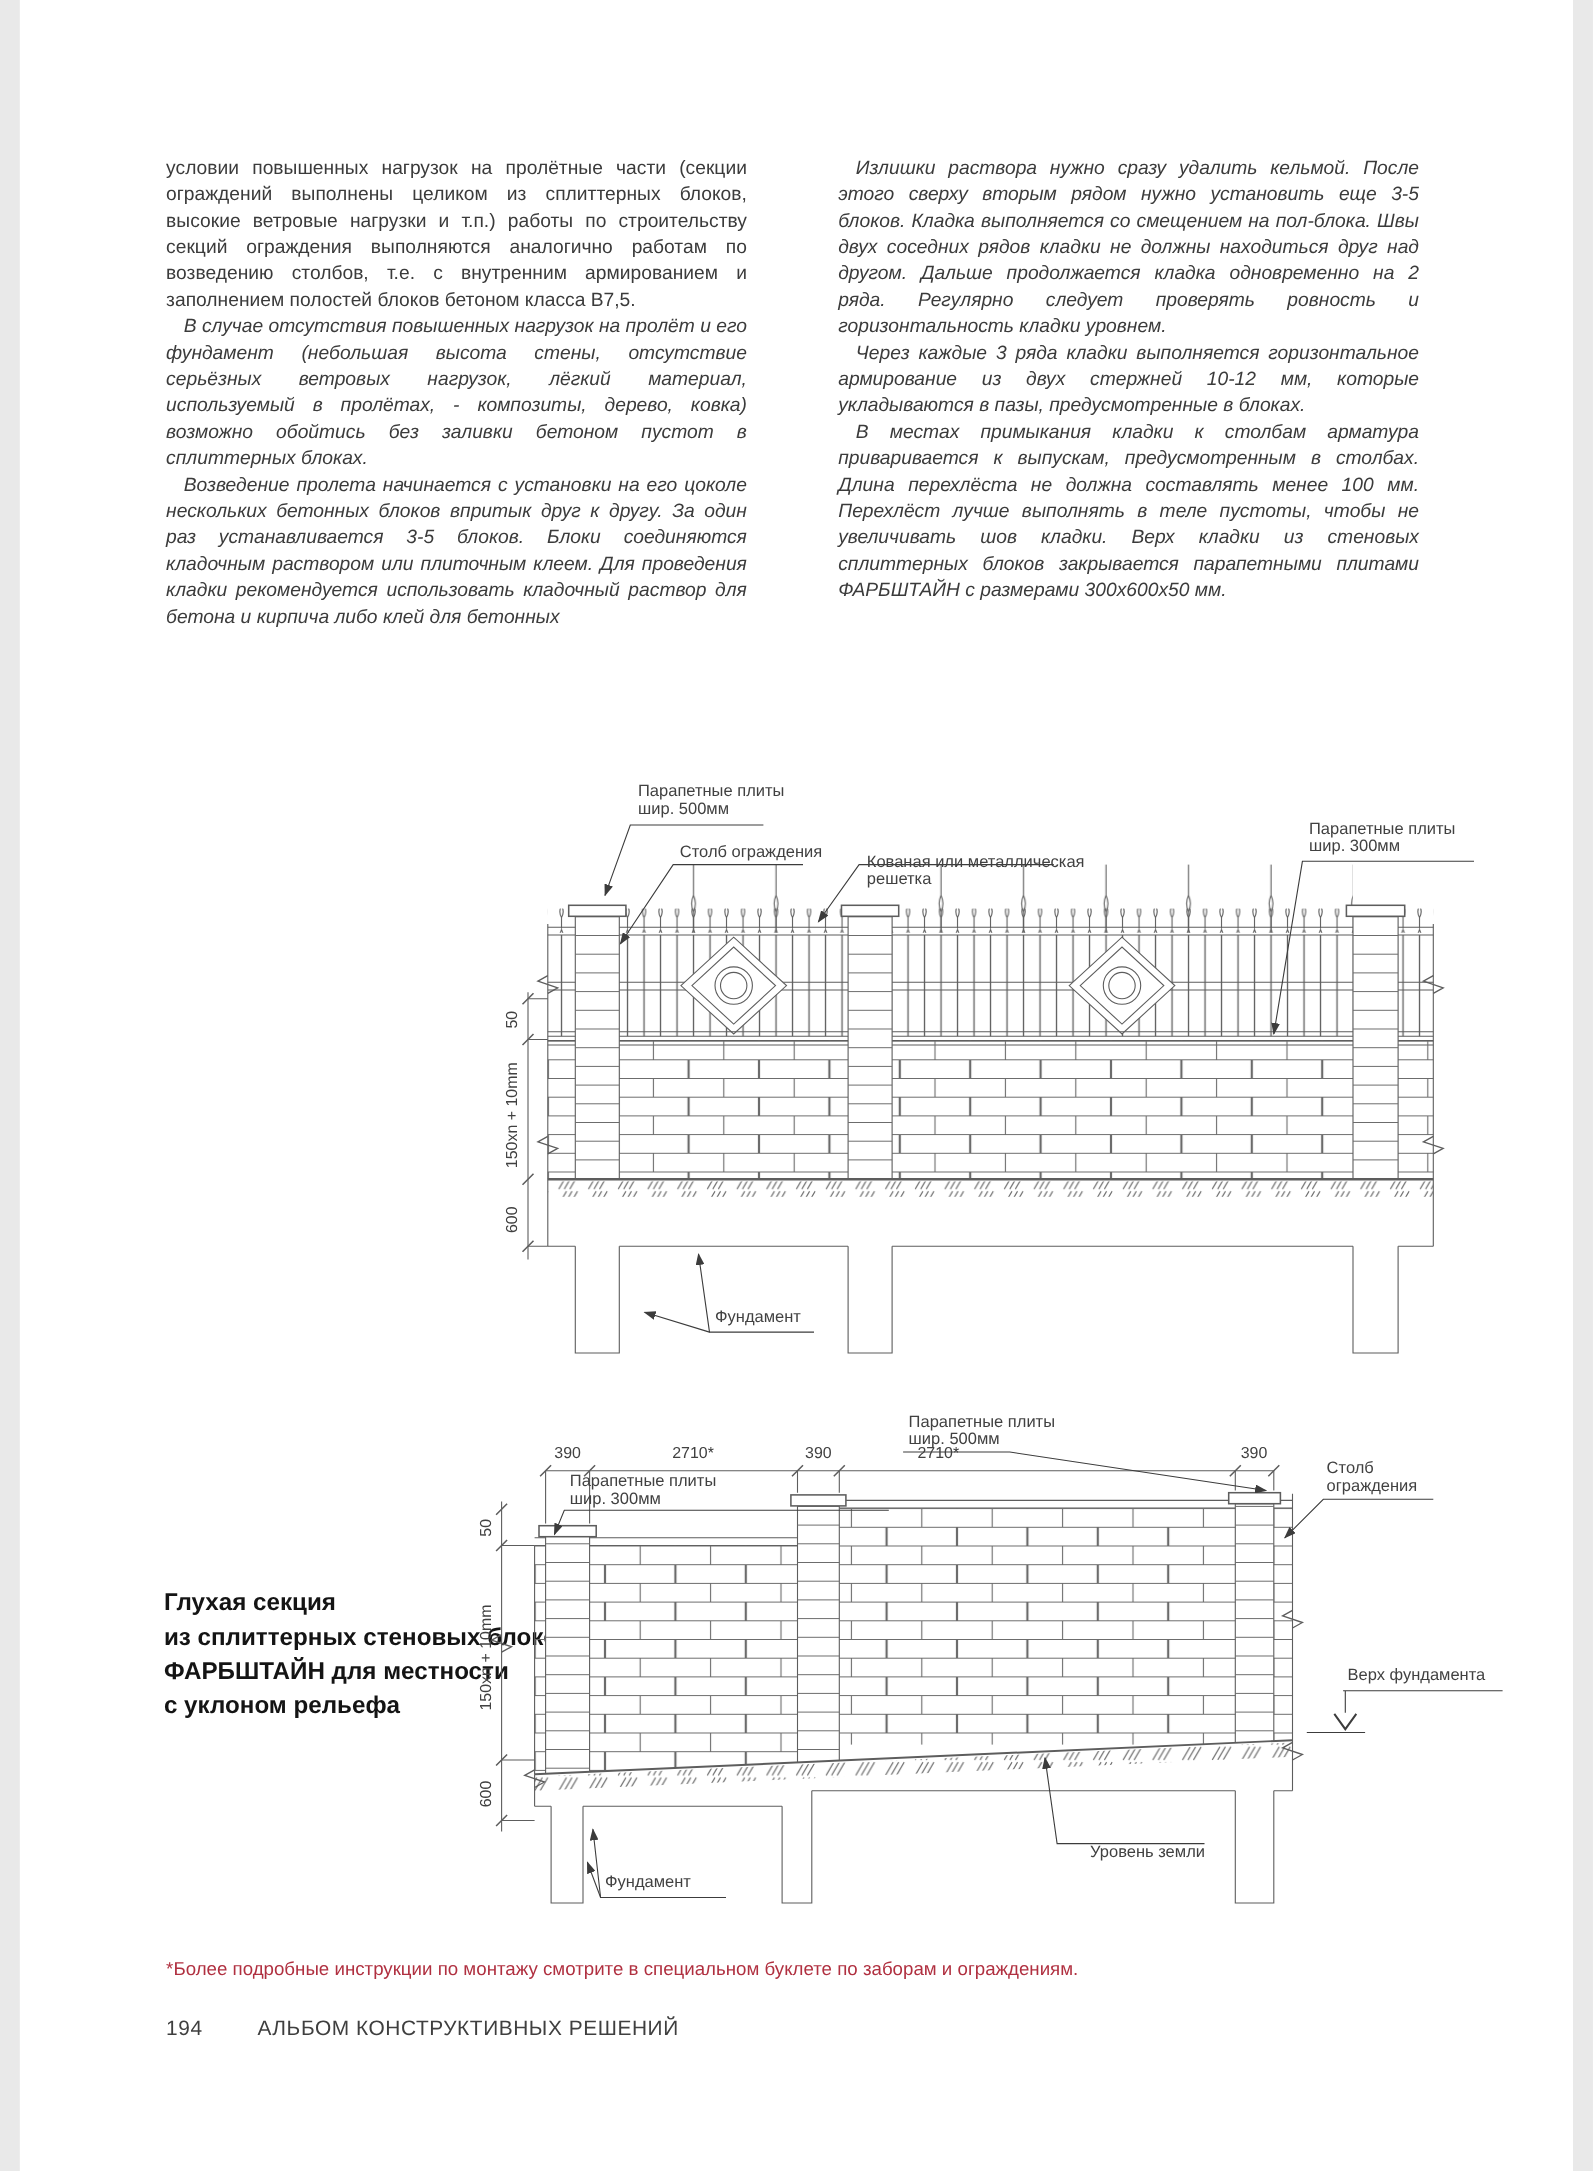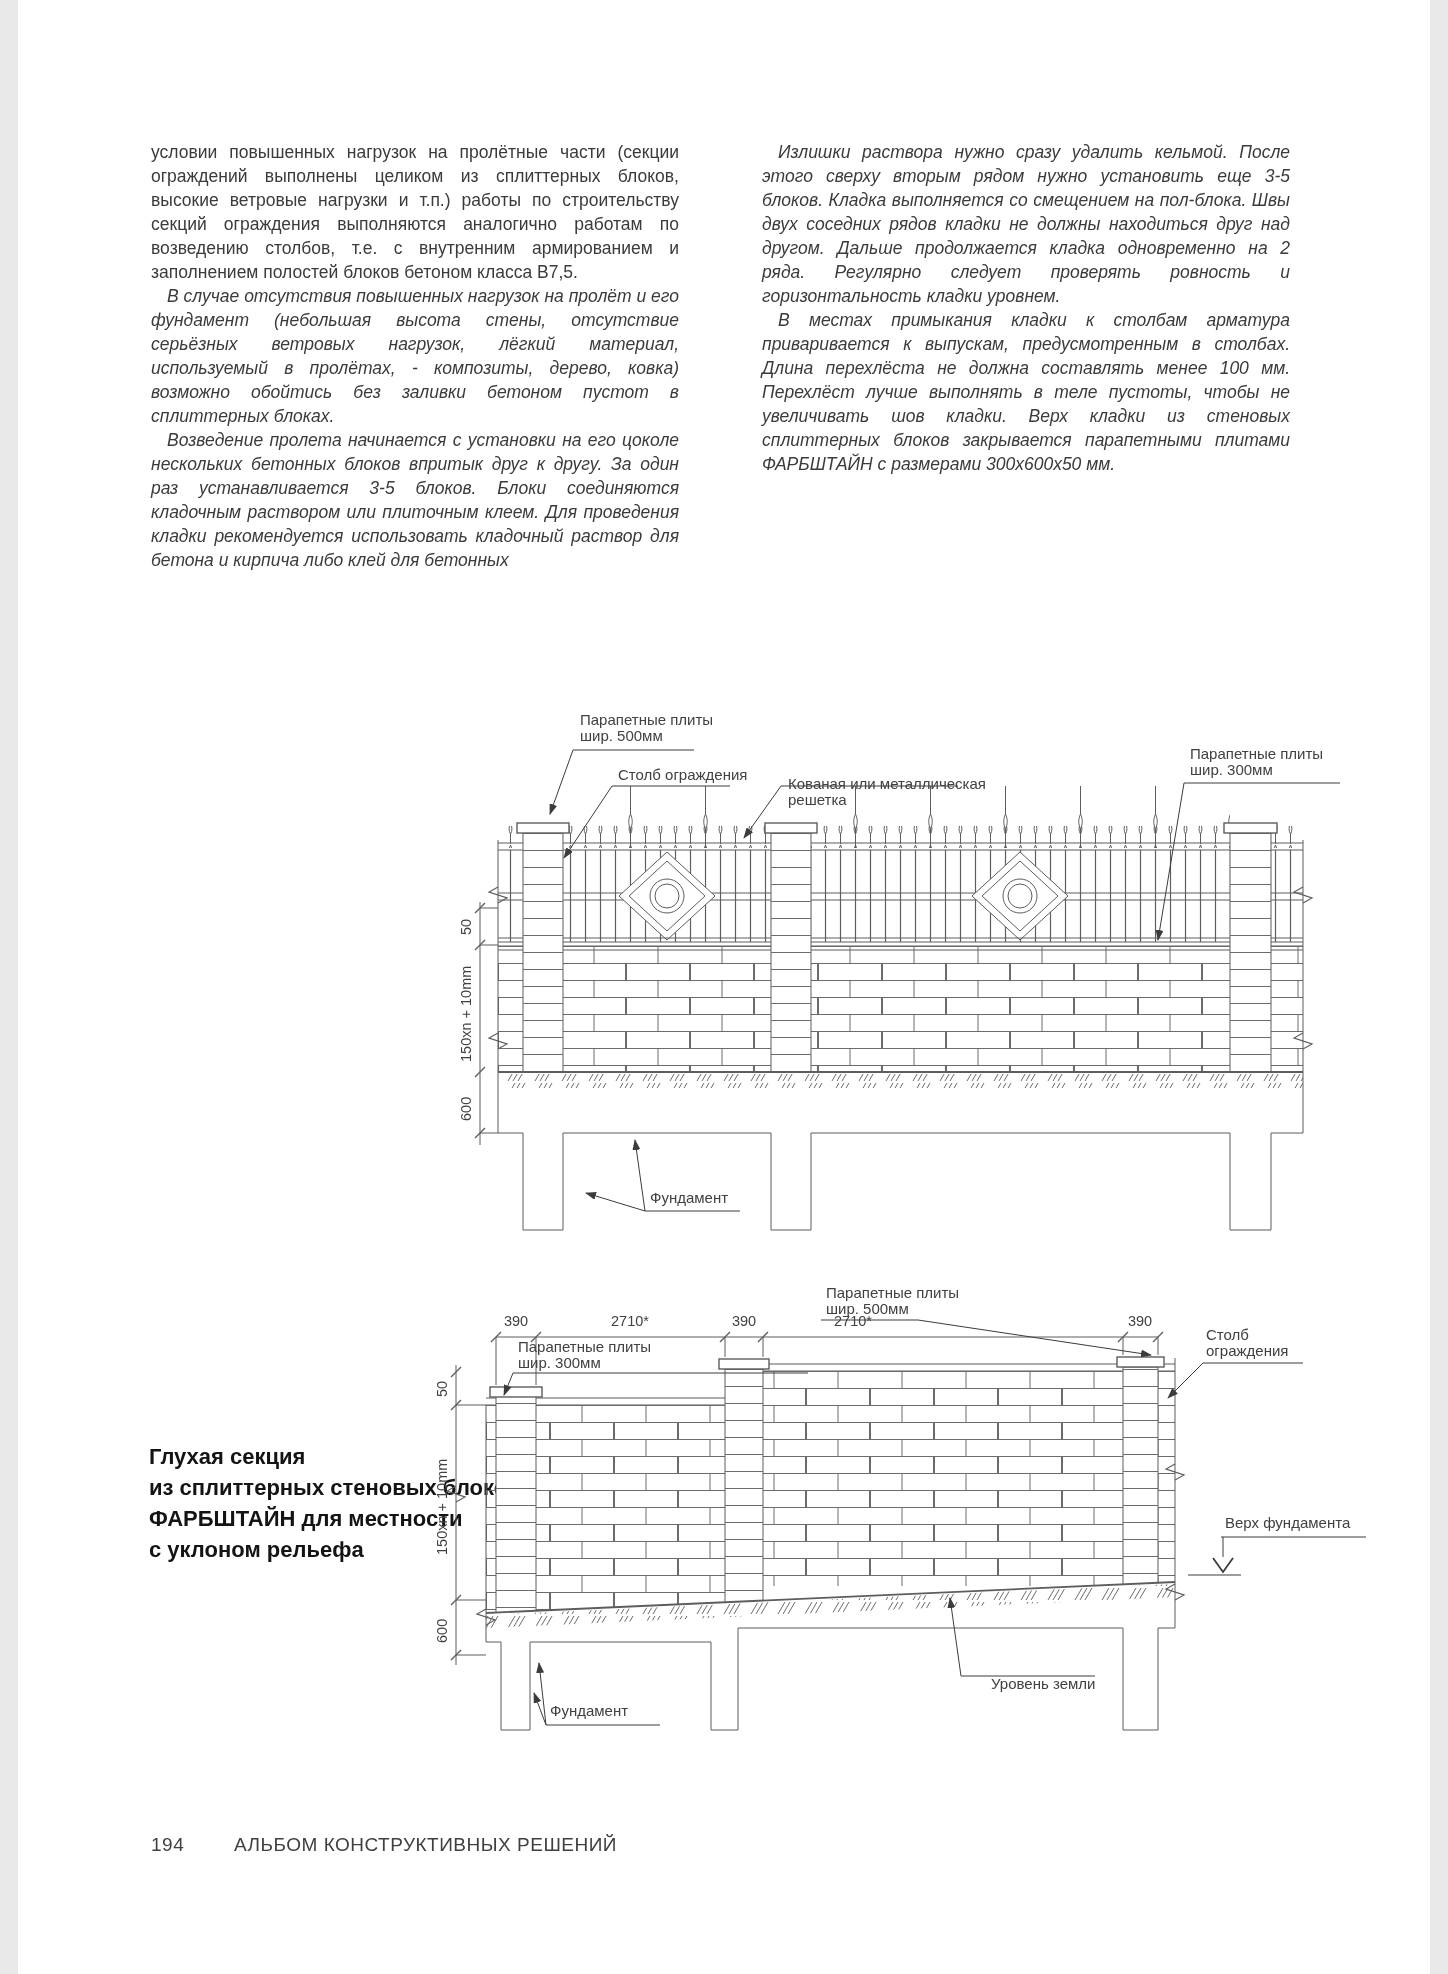--- a/index.html
+++ b/index.html
@@ -36,20 +36,21 @@
 
 <div id="page">
 
   <div class="col col-left">
     <p>условии повышенных нагрузок на пролётные части (секции ограждений выполнены целиком из сплиттерных блоков, высокие ветровые нагрузки и т.п.) работы по строительству секций ограждения выполняются аналогично работам по возведению столбов, т.е. с внутренним армированием и заполнением полостей блоков бетоном класса В7,5.</p>
     <p class="ind">В случае отсутствия повышенных нагрузок на пролёт и его фундамент (небольшая высота стены, отсутствие серьёзных ветровых нагрузок, лёгкий материал, используемый в пролётах, - композиты, дерево, ковка) возможно обойтись без заливки бетоном пустот в сплиттерных блоках.</p>
     <p class="ind">Возведение пролета начинается  с установки  на его цоколе нескольких бетонных блоков впритык друг к другу. За один раз устанавливается 3-5 блоков. Блоки соединяются кладочным раствором или плиточным клеем. Для проведения кладки рекомендуется использовать кладочный раствор для бетона и кирпича либо клей для бетонных</p>
   </div>
   <div class="col col-right">
     <p class="ind">Излишки раствора нужно сразу удалить кельмой. После этого сверху вторым рядом нужно установить еще 3-5 блоков. Кладка выполняется со смещением на пол-блока. Швы двух соседних рядов кладки не должны находиться друг над другом. Дальше продолжается кладка одновременно на 2 ряда. Регулярно следует проверять ровность и горизонтальность кладки уровнем.</p>
+    <p class="ind">Через каждые 3 ряда кладки выполняется горизонтальное армирование из двух стержней 10-12 мм, которые укладываются в пазы, предусмотренные в блоках.</p>
     <p class="ind">В местах примыкания кладки к столбам арматура приваривается к выпускам, предусмотренным в столбах. Длина перехлёста не должна составлять менее 100 мм. Перехлёст лучше выполнять в теле пустоты, чтобы не увеличивать шов кладки. Верх кладки из стеновых сплиттерных блоков закрывается парапетными плитами ФАРБШТАЙН с размерами 300х600х50 мм.</p>
   </div>
 
 
   <div class="fig" id="fig1">
     <svg width="1050" height="550" viewBox="0 0 1050 550">
       <defs>
         <marker id="arr" markerWidth="11" markerHeight="8" refX="10" refY="4" orient="auto" markerUnits="userSpaceOnUse">
           <path d="M0 0 L11 4 L0 8 Z" fill="#3c3c3c"></path>
         </marker>
@@ -260,18 +261,19 @@
     <div class="dim ctr" style="left:232px;top:48px;">2710*</div>
     <div class="dim ctr" style="left:346px;top:48px;">390</div>
     <div class="dim ctr" style="left:455px;top:48px;">2710*</div>
     <div class="dim ctr" style="left:742px;top:48px;">390</div>
 
     <div class="rlabel" style="left:52px;top:116px;">50</div>
     <div class="rlabel" style="left:52px;top:274px;">150xn + 10mm</div>
     <div class="rlabel" style="left:52px;top:362px;">600</div>
   </div>
 
+  <div id="footnote">*Более подробные инструкции по монтажу смотрите в специальном буклете по заборам и ограждениям.</div>
   <div id="footer">
     <span class="num">194</span>
     <span class="ttl"><span>АЛЬБОМ КОНСТРУКТИВНЫХ </span><span class="b">РЕШЕНИЙ</span></span>
   </div>
 
 </div>
 
 </body></html>

